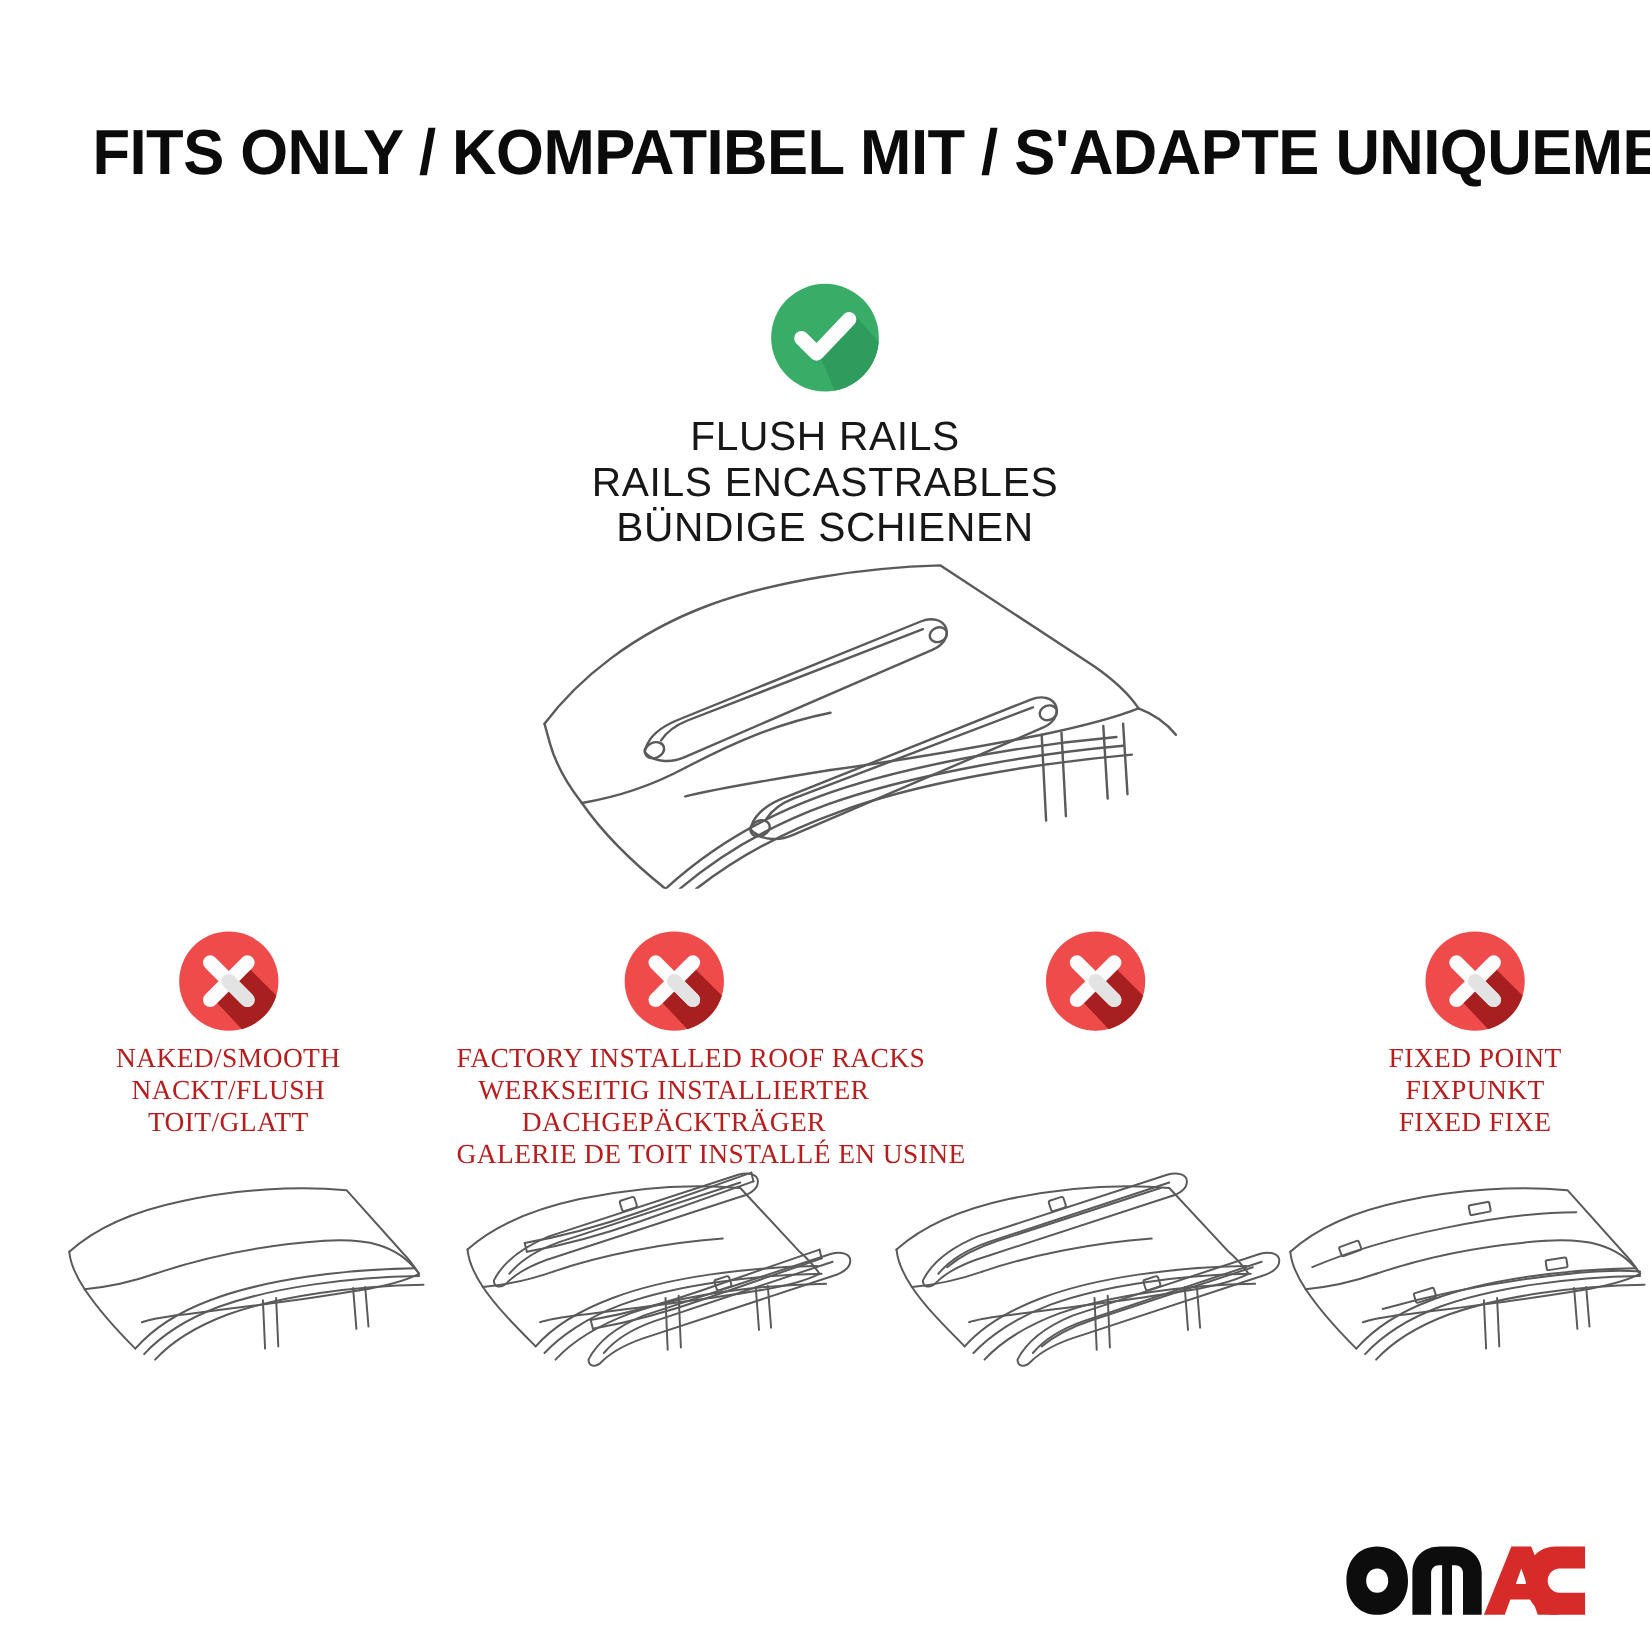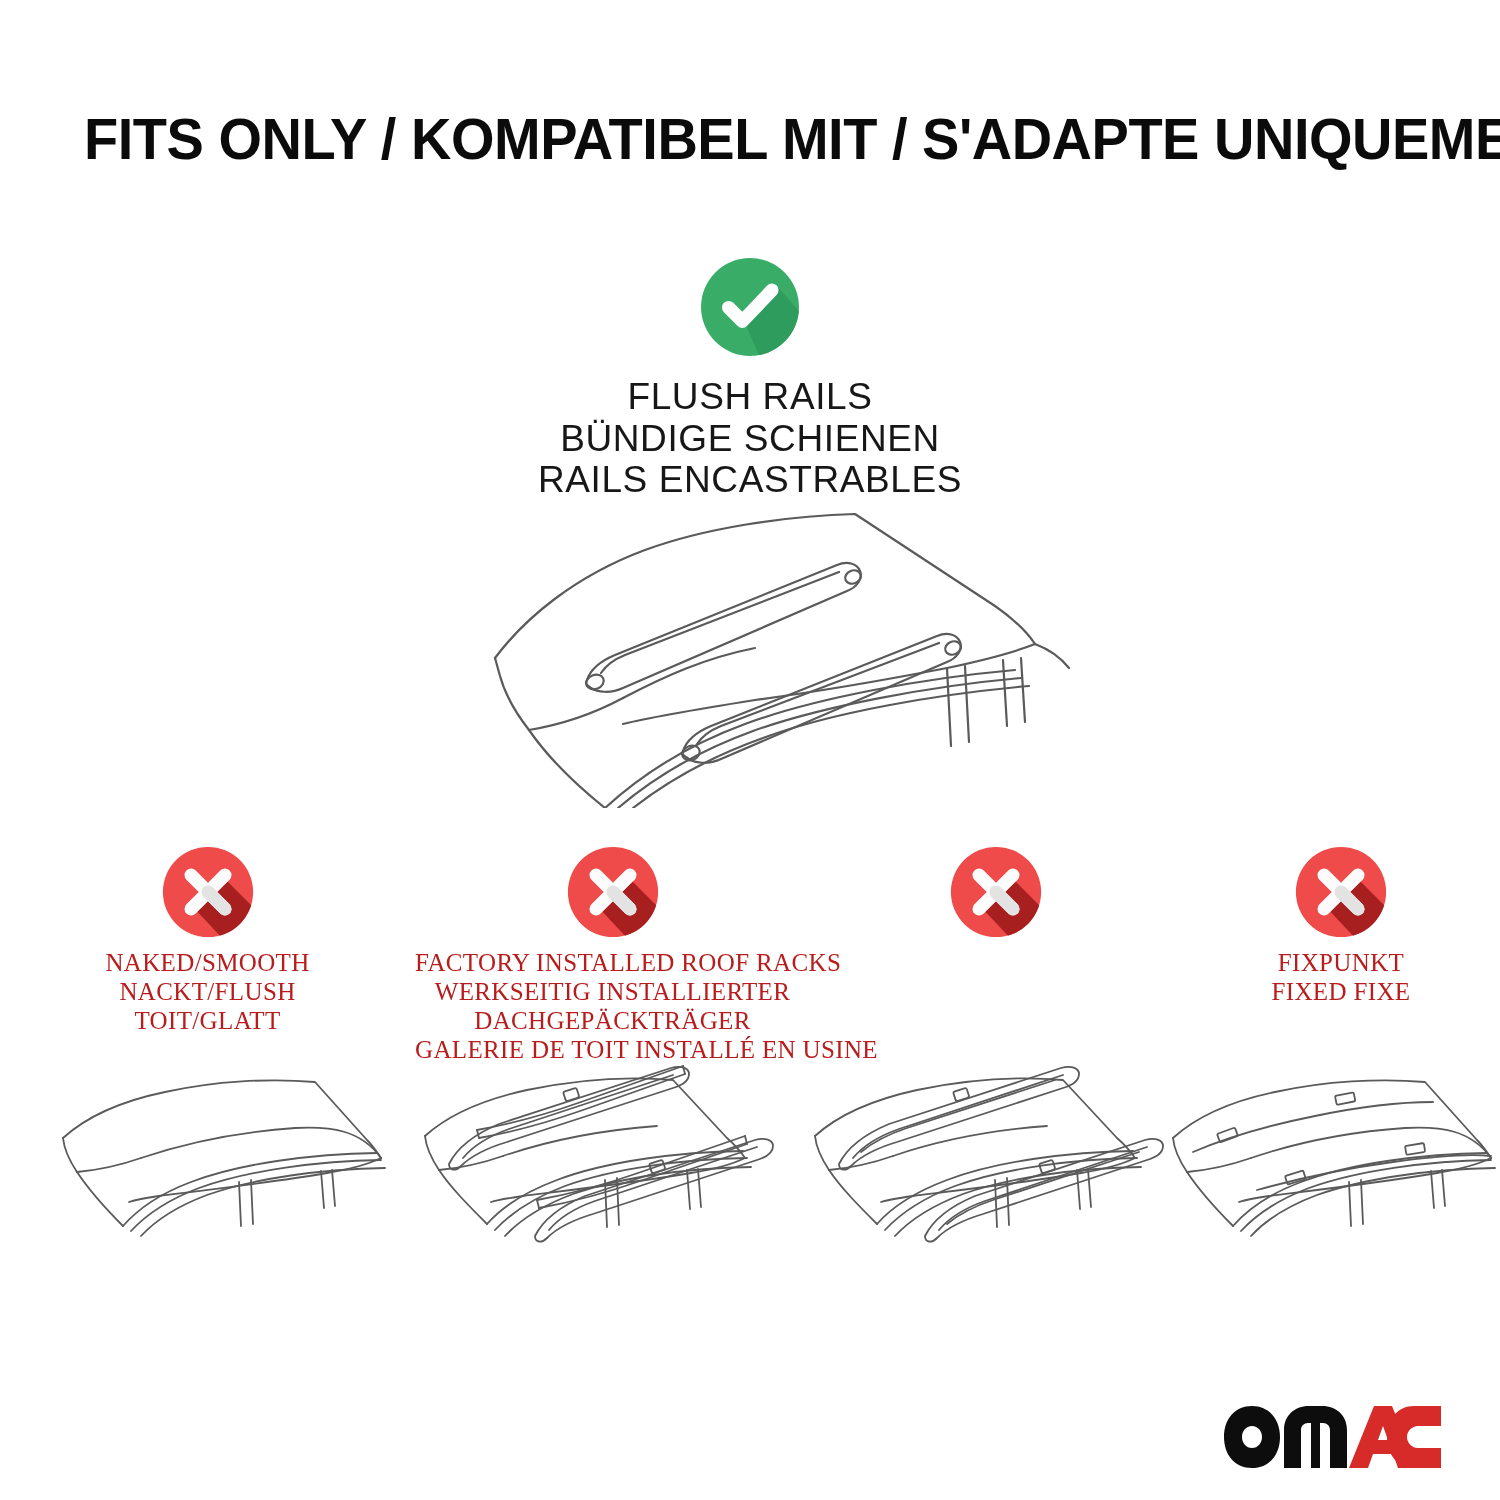--- a/index.html
+++ b/index.html
@@ -133,22 +133,22 @@
     </defs>
     <circle cx="50" cy="50" r="48" fill="#39AD68"></circle>
     <g clip-path="url(#clipCheckCircle)">
       <polygon points="41,56 52,45 74,27 100,56 100,100 60,100" fill="#2E9C5C"></polygon>
     </g>
     <path d="M29,50.5 L42.5,64 L71.5,33.5" fill="none" stroke="#FDFDFD" stroke-width="13" stroke-linecap="round" stroke-linejoin="round"></path>
   </svg>
 
   <div id="fits-labels">
     <div>FLUSH RAILS</div>
+    <div>RAILS ENCASTRABLES</div>
     <div>BÜNDIGE SCHIENEN</div>
-    <div>RAILS ENCASTRABLES</div>
   </div>
 </div>
 
 <svg id="flush-illustration" viewBox="0 0 620 310">
   <g fill="none" stroke="#5a5a5a" stroke-width="2.2" stroke-linecap="round" stroke-linejoin="round">
 
     <path d="M40 160 C 70 120 120 78 190 52 C 250 30 330 18 400 16 L 540 108
              C 560 122 572 134 580 146"></path>
     <path d="M40 160 L 45 178 C 50 196 60 214 74 232"></path>
     <path d="M74 232 C 92 258 120 286 150 310"></path>
@@ -254,20 +254,21 @@
           </clipPath>
         </defs>
       <circle cx="50" cy="50" r="48" fill="#EF4B4B"></circle>
       <g clip-path="url(#clipX4)">
         <polygon points="34,66 50,50 66,34 100,68 100,100 66,100" fill="#A71F1F"></polygon>
       </g>
       <path d="M32,32 L68,68 M68,32 L32,68" stroke="#FCFCFC" stroke-width="14" stroke-linecap="round" fill="none"></path>
       <path d="M50,50 L68,68" stroke="#E3E3E3" stroke-width="14" stroke-linecap="round" fill="none"></path>
     </svg>
     <div class="nf-labels">
+      <div>FIXED POINT</div>
       <div>FIXPUNKT</div>
       <div>FIXED FIXE</div>
     </div>
   </div>
 </div>
 
 <svg id="ill-naked" class="nf-illustration" viewBox="0 0 340 225">
   <g fill="none" stroke="#5a5a5a" stroke-width="1.8" stroke-linecap="round" stroke-linejoin="round">
     <path d="M8 80 C 30 60 62 44 110 34 C 160 23 215 20 260 24 L 312 82 C 318 88 322 94 326 100"></path>
     <path d="M8 80 C 9 90 14 102 22 114"></path>

